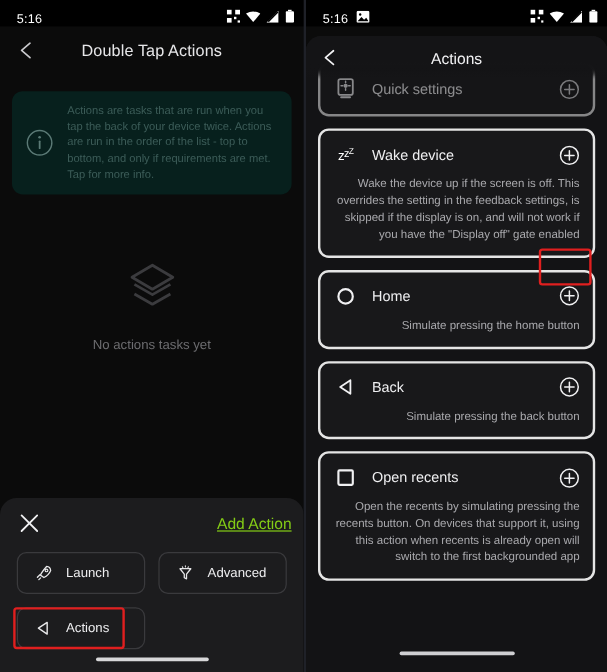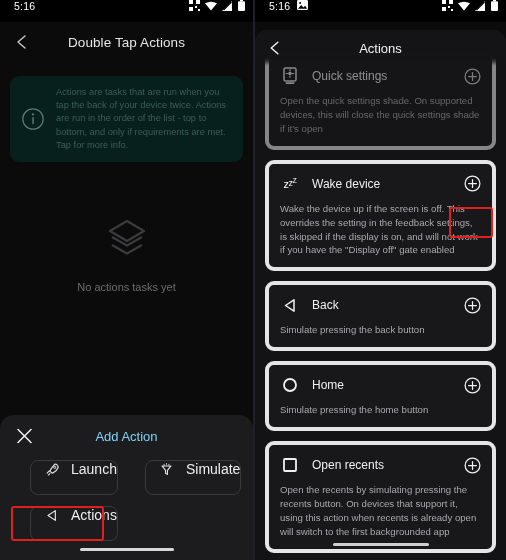--- a/index.html
+++ b/index.html
@@ -8,21 +8,21 @@
     background: #000;
     font-family: "Liberation Sans", sans-serif;
     overflow: hidden;
   }
   .screens { display: flex; width: 506px; height: 560px; position: relative; }
   .panel { position: relative; width: 253px; height: 560px; overflow: hidden; background: #0b0b0b; }
   .panel.right { border-left: 2px solid #1f2128; }
 
   
   .statusbar {
-    height: 22px; display: flex; align-items: flex-start;
+    height: 22px; display: flex; align-items: flex-end;
     padding: 0 8px 0 14px; color: #fff; font-size: 10.5px;
     position: relative; z-index: 40; background: #000;
   }
   .sb-time { letter-spacing: .2px; font-size: 10.5px; }
   .sb-shot { margin-left: 7px; display:inline-block; }
   .sb-right { margin-left: auto; display: flex; align-items: center; gap: 5px; }
   .sb-icon { display: block; }
 
   
   .appbar {
@@ -46,26 +46,26 @@
   .empty-text { color: #6d6d70; font-size: 11px; }
 
   
   .sheet {
     position: absolute; left: 0; right: 0; bottom: 0; top: 415px;
     background: #1c1c1e; border-radius: 14px 14px 0 0;
     z-index: 30; padding: 0 10px;
   }
   .sheet-head { height: 42px; display: flex; align-items: center; position: relative; }
   .sheet-head .close { position: absolute; left: 6px; top: 50%; transform: translateY(-50%); width: 17px; height: 17px; }
-  .sheet-head .stitle { width: 100%; text-align: center; color: #7dd3fc; font-size: 13px; }
+  .sheet-head .stitle { width: 100%; text-align: right; color: #84cc16; font-size: 13px; text-decoration: underline; }
   .grid { display: grid; grid-template-columns: 1fr 1fr; gap: 11px; padding: 3px 4px 0 4px; }
   .gbtn {
     height: 35px; border: 1px solid #3a3a3d; border-radius: 8px;
-    display: flex; gap: 11px; padding-left: 13px;
-    color: #ededef; font-size: 14px; background: transparent; margin-left: 16px;
+    display: flex; align-items: center; gap: 11px; padding-left: 13px;
+    color: #ededef; font-size: 11px; background: transparent;
   }
   .gbtn .gico { width: 16px; height: 16px; flex: 0 0 16px; display:flex; align-items:center; justify-content:center; }
   .navbar-pill {
     position: absolute; left: 50%; transform: translateX(-50%);
     bottom: 9px; width: 94px; height: 3.5px; border-radius: 3px; background: #d7d7d9;
   }
   .hl-box {
     position: absolute; border: 2.5px solid #e01f1f; border-radius: 3px;
     pointer-events: none; z-index: 60;
   }
@@ -84,22 +84,22 @@
   }
   .sheet2-head {
     position: absolute; top: 0; left: 0; right: 0; height: 36px; z-index: 20;
     display: flex; align-items: center;
     background: linear-gradient(to bottom, #141416 0%, #141416 58%, rgba(20,20,22,.92) 78%, rgba(20,20,22,0) 100%);
   }
   .sheet2-head .back { position: absolute; left: 11px; top: 50%; transform: translateY(-50%); width: 19px; height: 19px; }
   .sheet2-head .stitle { width: 100%; text-align: center; color: #f2f2f4; font-size: 13px; }
   .list { position: absolute; top: 0; left: 0; right: 0; bottom: 0; padding: 22px 10px 0 10px; }
   .acard {
-    border: 4px solid #e5e5e5; border-radius: 9px; background: #18181a;
-    padding: 9px 11px 10px 11px; margin-bottom: 10px; position: relative;
+    border: 2px solid #e5e5e5; border-radius: 9px; background: #18181a;
+    padding: 9px 11px 10px 11px; margin-bottom: 10px; position: relative; text-align: right;
   }
   .acard.faded { opacity: .96; }
   .arow { display: flex; align-items: center; min-height: 22px; }
   .arow .aico { width: 20px; height: 20px; flex: 0 0 20px; display: flex; align-items: center; justify-content: center; }
   .arow .alabel { margin-left: 12px; color: #efeff1; font-size: 12px; }
   .arow .aplus { margin-left: auto; width: 17px; height: 17px; }
   .adesc { color: #a9a9ad; font-size: 9.6px; line-height: 1.45; margin-top: 7px; }
   .zzz { font-size: 11px; color: #fff; white-space: nowrap; letter-spacing: -.5px; }
   .zzz .z3 { font-size: 7px; vertical-align: super; }
   .zzz .z2 { font-size: 9px; vertical-align: 2px; }
@@ -208,21 +208,21 @@
           <span>Launch</span>
         </div>
 
         <div class="gbtn">
           <span class="gico">
             <svg width="15" height="15" viewBox="0 0 16 16">
                 <path d="M3.2 4.2h9.6L9 9v4.2L7 12.2V9Z" fill="none" stroke="#e7e7e9" stroke-width="1.15" stroke-linejoin="round"></path>
                 <path d="M5.3 2.4l.5 1 M10.7 2.4l-.5 1 M8 1.6v1" stroke="#e7e7e9" stroke-width=".9" stroke-linecap="round"></path>
               </svg>
           </span>
-          <span>Simulate</span>
+          <span>Advanced</span>
         </div>
 
         <div class="gbtn">
           <span class="gico">
             <svg width="15" height="15" viewBox="0 0 16 16">
                 <path d="M11 2.8 L3.2 8 L11 13.2 Z" fill="none" stroke="#e7e7e9" stroke-width="1.25" stroke-linejoin="round"></path>
               </svg>
           </span>
           <span>Actions</span>
         </div>
@@ -301,56 +301,37 @@
                 </svg>
             </span>
             <span class="alabel">Quick settings</span>
             <span class="aplus">
               <svg width="17" height="17" viewBox="0 0 17 17">
                   <circle cx="8.5" cy="8.5" r="7.4" fill="none" stroke="#cfcfd2" stroke-width="1.25"></circle>
                   <path d="M8.5 4.6v7.8M4.6 8.5h7.8" stroke="#cfcfd2" stroke-width="1.25" stroke-linecap="round"></path>
                 </svg>
             </span>
           </div>
-          <div class="adesc">Open the quick settings shade. On supported devices, this will close the quick settings shade if it's open</div>
         </div>
 
 
         <div class="acard">
           <div class="arow">
             <span class="aico">
               <span class="zzz">z<span class="z2">z</span><span class="z3">Z</span></span>
             </span>
             <span class="alabel">Wake device</span>
             <span class="aplus">
               <svg width="17" height="17" viewBox="0 0 17 17">
                   <circle cx="8.5" cy="8.5" r="7.4" fill="none" stroke="#f0f0f2" stroke-width="1.25"></circle>
                   <path d="M8.5 4.6v7.8M4.6 8.5h7.8" stroke="#f0f0f2" stroke-width="1.25" stroke-linecap="round"></path>
                 </svg>
             </span>
           </div>
           <div class="adesc">Wake the device up if the screen is off. This overrides the setting in the feedback settings, is skipped if the display is on, and will not work if you have the "Display off" gate enabled</div>
-        </div>
-
-        <div class="acard">
-          <div class="arow">
-            <span class="aico">
-              <svg width="17" height="17" viewBox="0 0 17 17">
-                  <path d="M12 2.8 L3.5 8.5 L12 14.2 Z" fill="none" stroke="#f0f0f2" stroke-width="1.5" stroke-linejoin="round"></path>
-                </svg>
-            </span>
-            <span class="alabel">Back</span>
-            <span class="aplus">
-              <svg width="17" height="17" viewBox="0 0 17 17">
-                  <circle cx="8.5" cy="8.5" r="7.4" fill="none" stroke="#f0f0f2" stroke-width="1.25"></circle>
-                  <path d="M8.5 4.6v7.8M4.6 8.5h7.8" stroke="#f0f0f2" stroke-width="1.25" stroke-linecap="round"></path>
-                </svg>
-            </span>
-          </div>
-          <div class="adesc">Simulate pressing the back button</div>
         </div>
 
         <div class="acard">
           <div class="arow">
             <span class="aico">
               <svg width="16" height="16" viewBox="0 0 16 16">
                   <circle cx="8" cy="8" r="6" fill="none" stroke="#f0f0f2" stroke-width="1.8"></circle>
                 </svg>
             </span>
             <span class="alabel">Home</span>
@@ -360,20 +341,38 @@
                   <path d="M8.5 4.6v7.8M4.6 8.5h7.8" stroke="#f0f0f2" stroke-width="1.25" stroke-linecap="round"></path>
                 </svg>
             </span>
           </div>
           <div class="adesc">Simulate pressing the home button</div>
         </div>
 
         <div class="acard">
           <div class="arow">
             <span class="aico">
+              <svg width="17" height="17" viewBox="0 0 17 17">
+                  <path d="M12 2.8 L3.5 8.5 L12 14.2 Z" fill="none" stroke="#f0f0f2" stroke-width="1.5" stroke-linejoin="round"></path>
+                </svg>
+            </span>
+            <span class="alabel">Back</span>
+            <span class="aplus">
+              <svg width="17" height="17" viewBox="0 0 17 17">
+                  <circle cx="8.5" cy="8.5" r="7.4" fill="none" stroke="#f0f0f2" stroke-width="1.25"></circle>
+                  <path d="M8.5 4.6v7.8M4.6 8.5h7.8" stroke="#f0f0f2" stroke-width="1.25" stroke-linecap="round"></path>
+                </svg>
+            </span>
+          </div>
+          <div class="adesc">Simulate pressing the back button</div>
+        </div>
+
+        <div class="acard">
+          <div class="arow">
+            <span class="aico">
               <svg width="16" height="16" viewBox="0 0 16 16">
                   <rect x="2" y="2" width="12" height="12" rx="1" fill="none" stroke="#f0f0f2" stroke-width="1.8"></rect>
                 </svg>
             </span>
             <span class="alabel">Open recents</span>
             <span class="aplus">
               <svg width="17" height="17" viewBox="0 0 17 17">
                   <circle cx="8.5" cy="8.5" r="7.4" fill="none" stroke="#f0f0f2" stroke-width="1.25"></circle>
                   <path d="M8.5 4.6v7.8M4.6 8.5h7.8" stroke="#f0f0f2" stroke-width="1.25" stroke-linecap="round"></path>
                 </svg>

